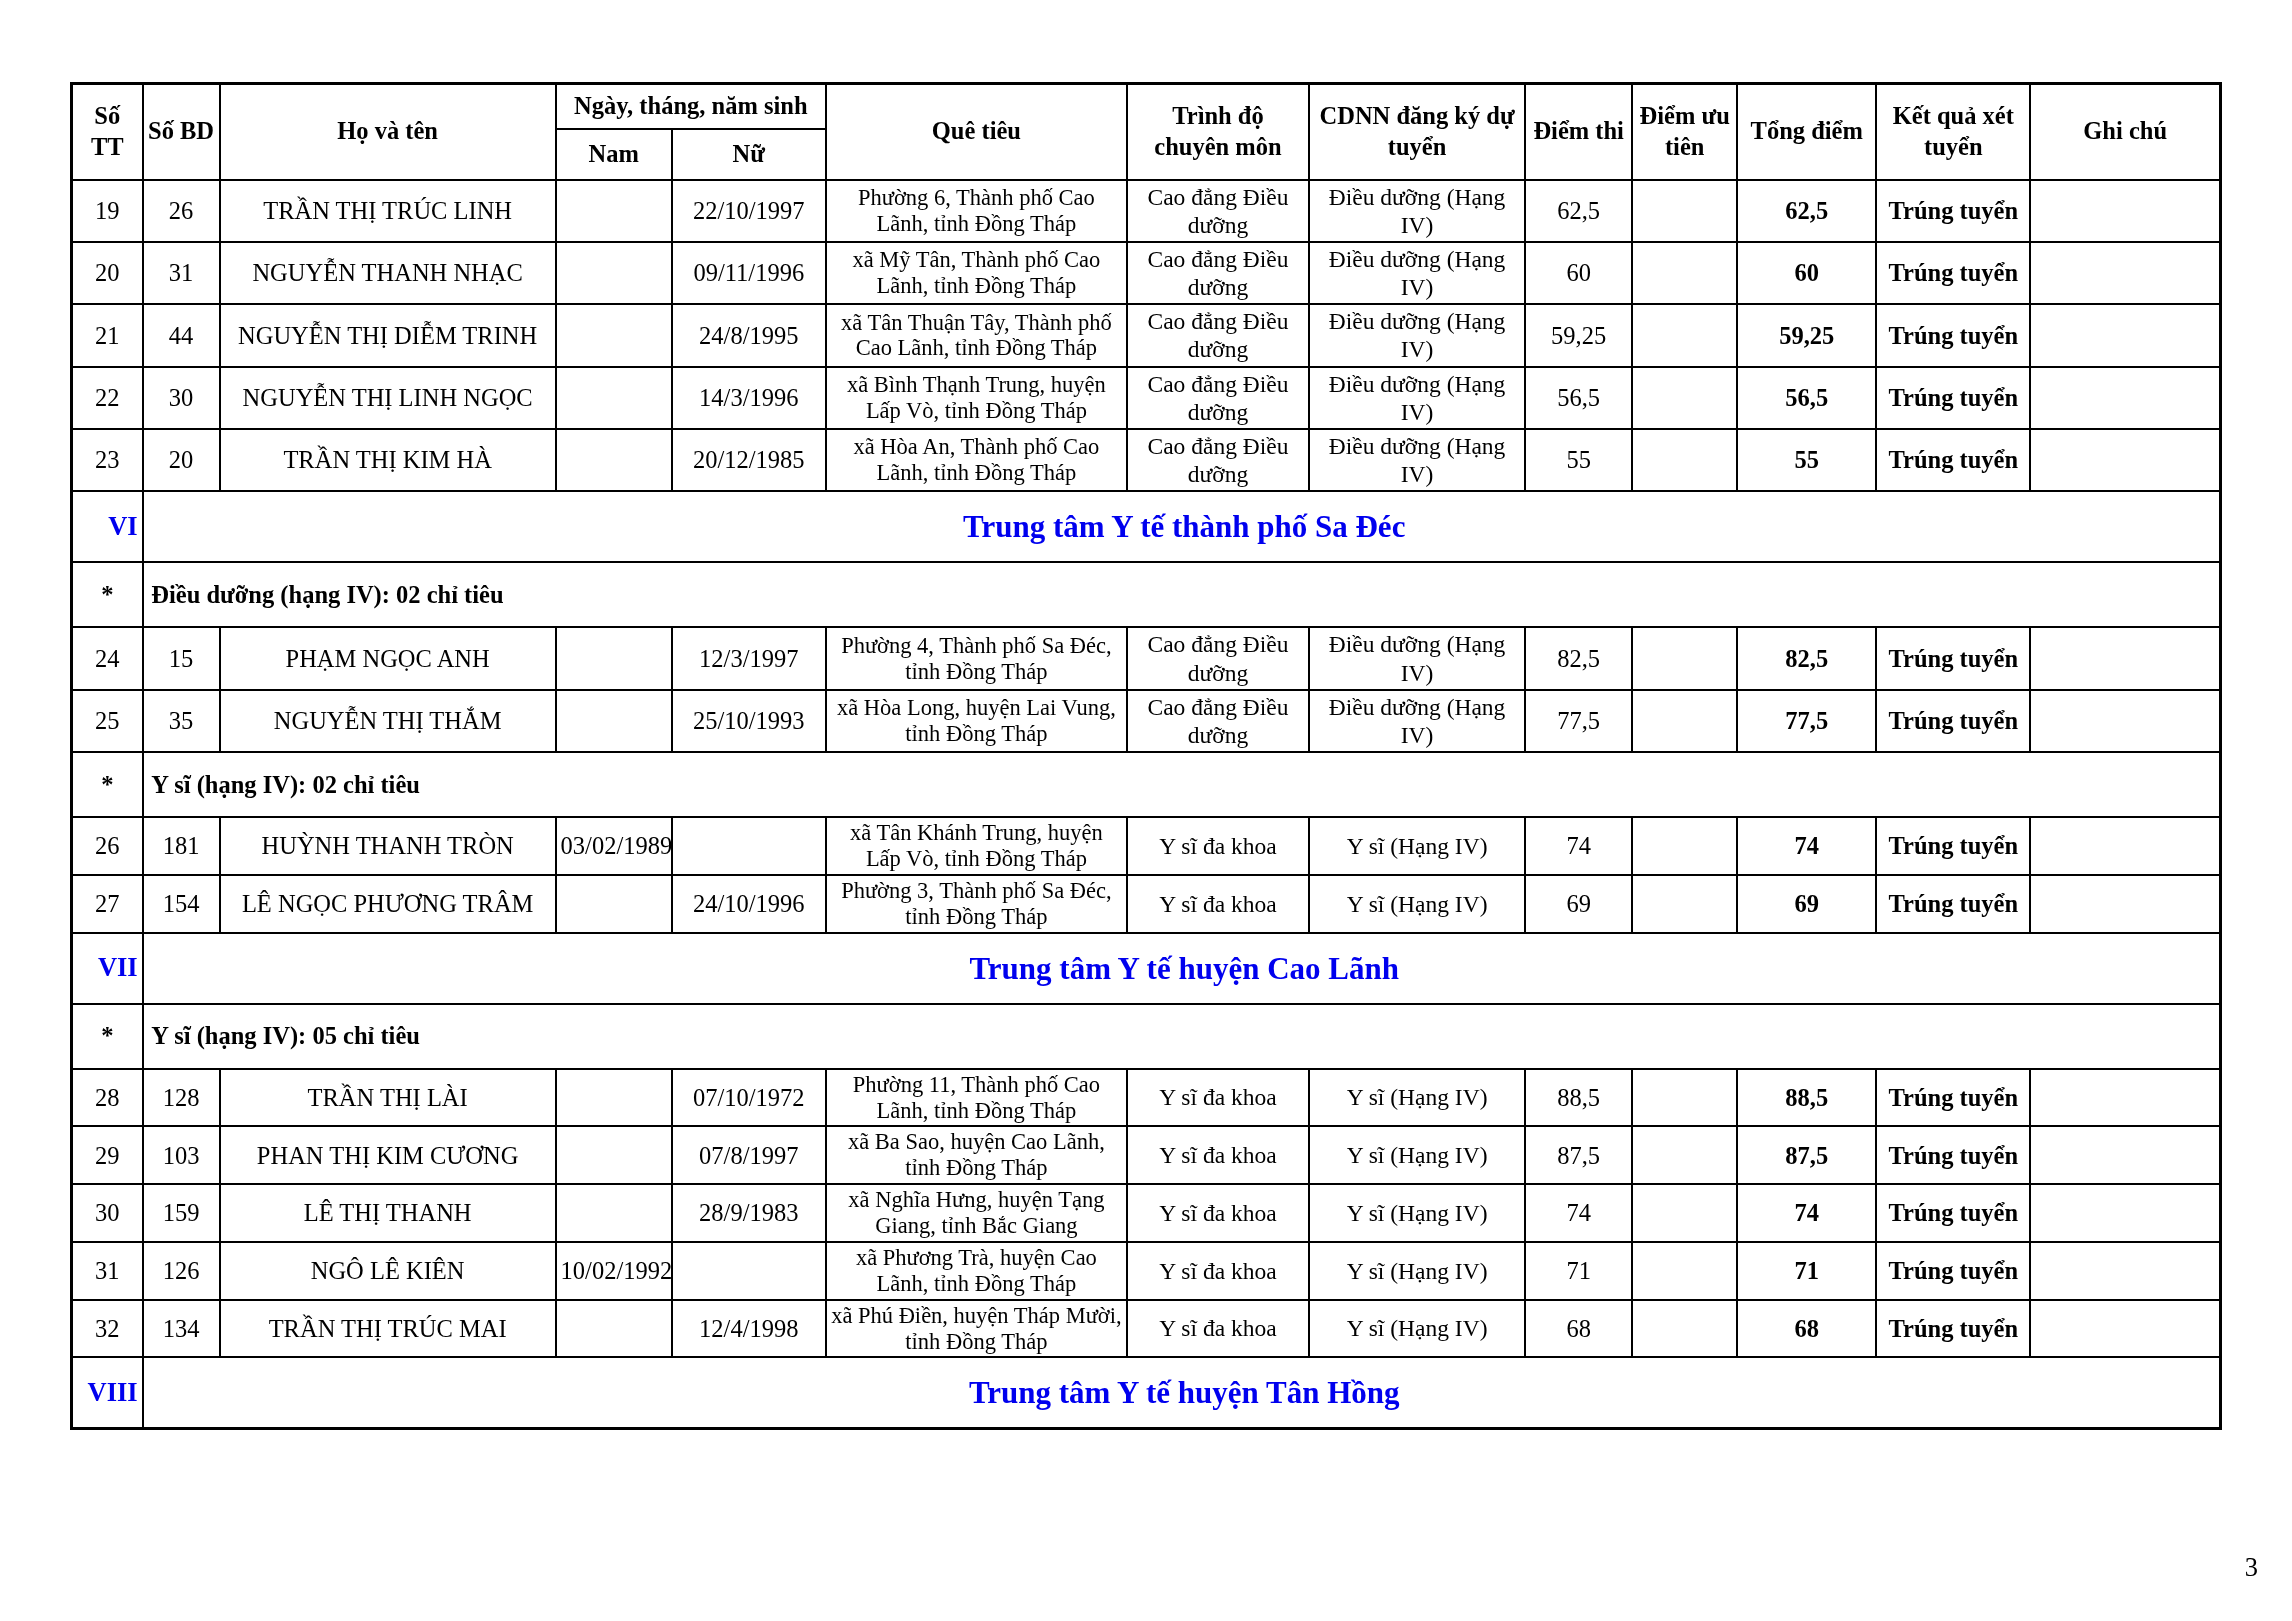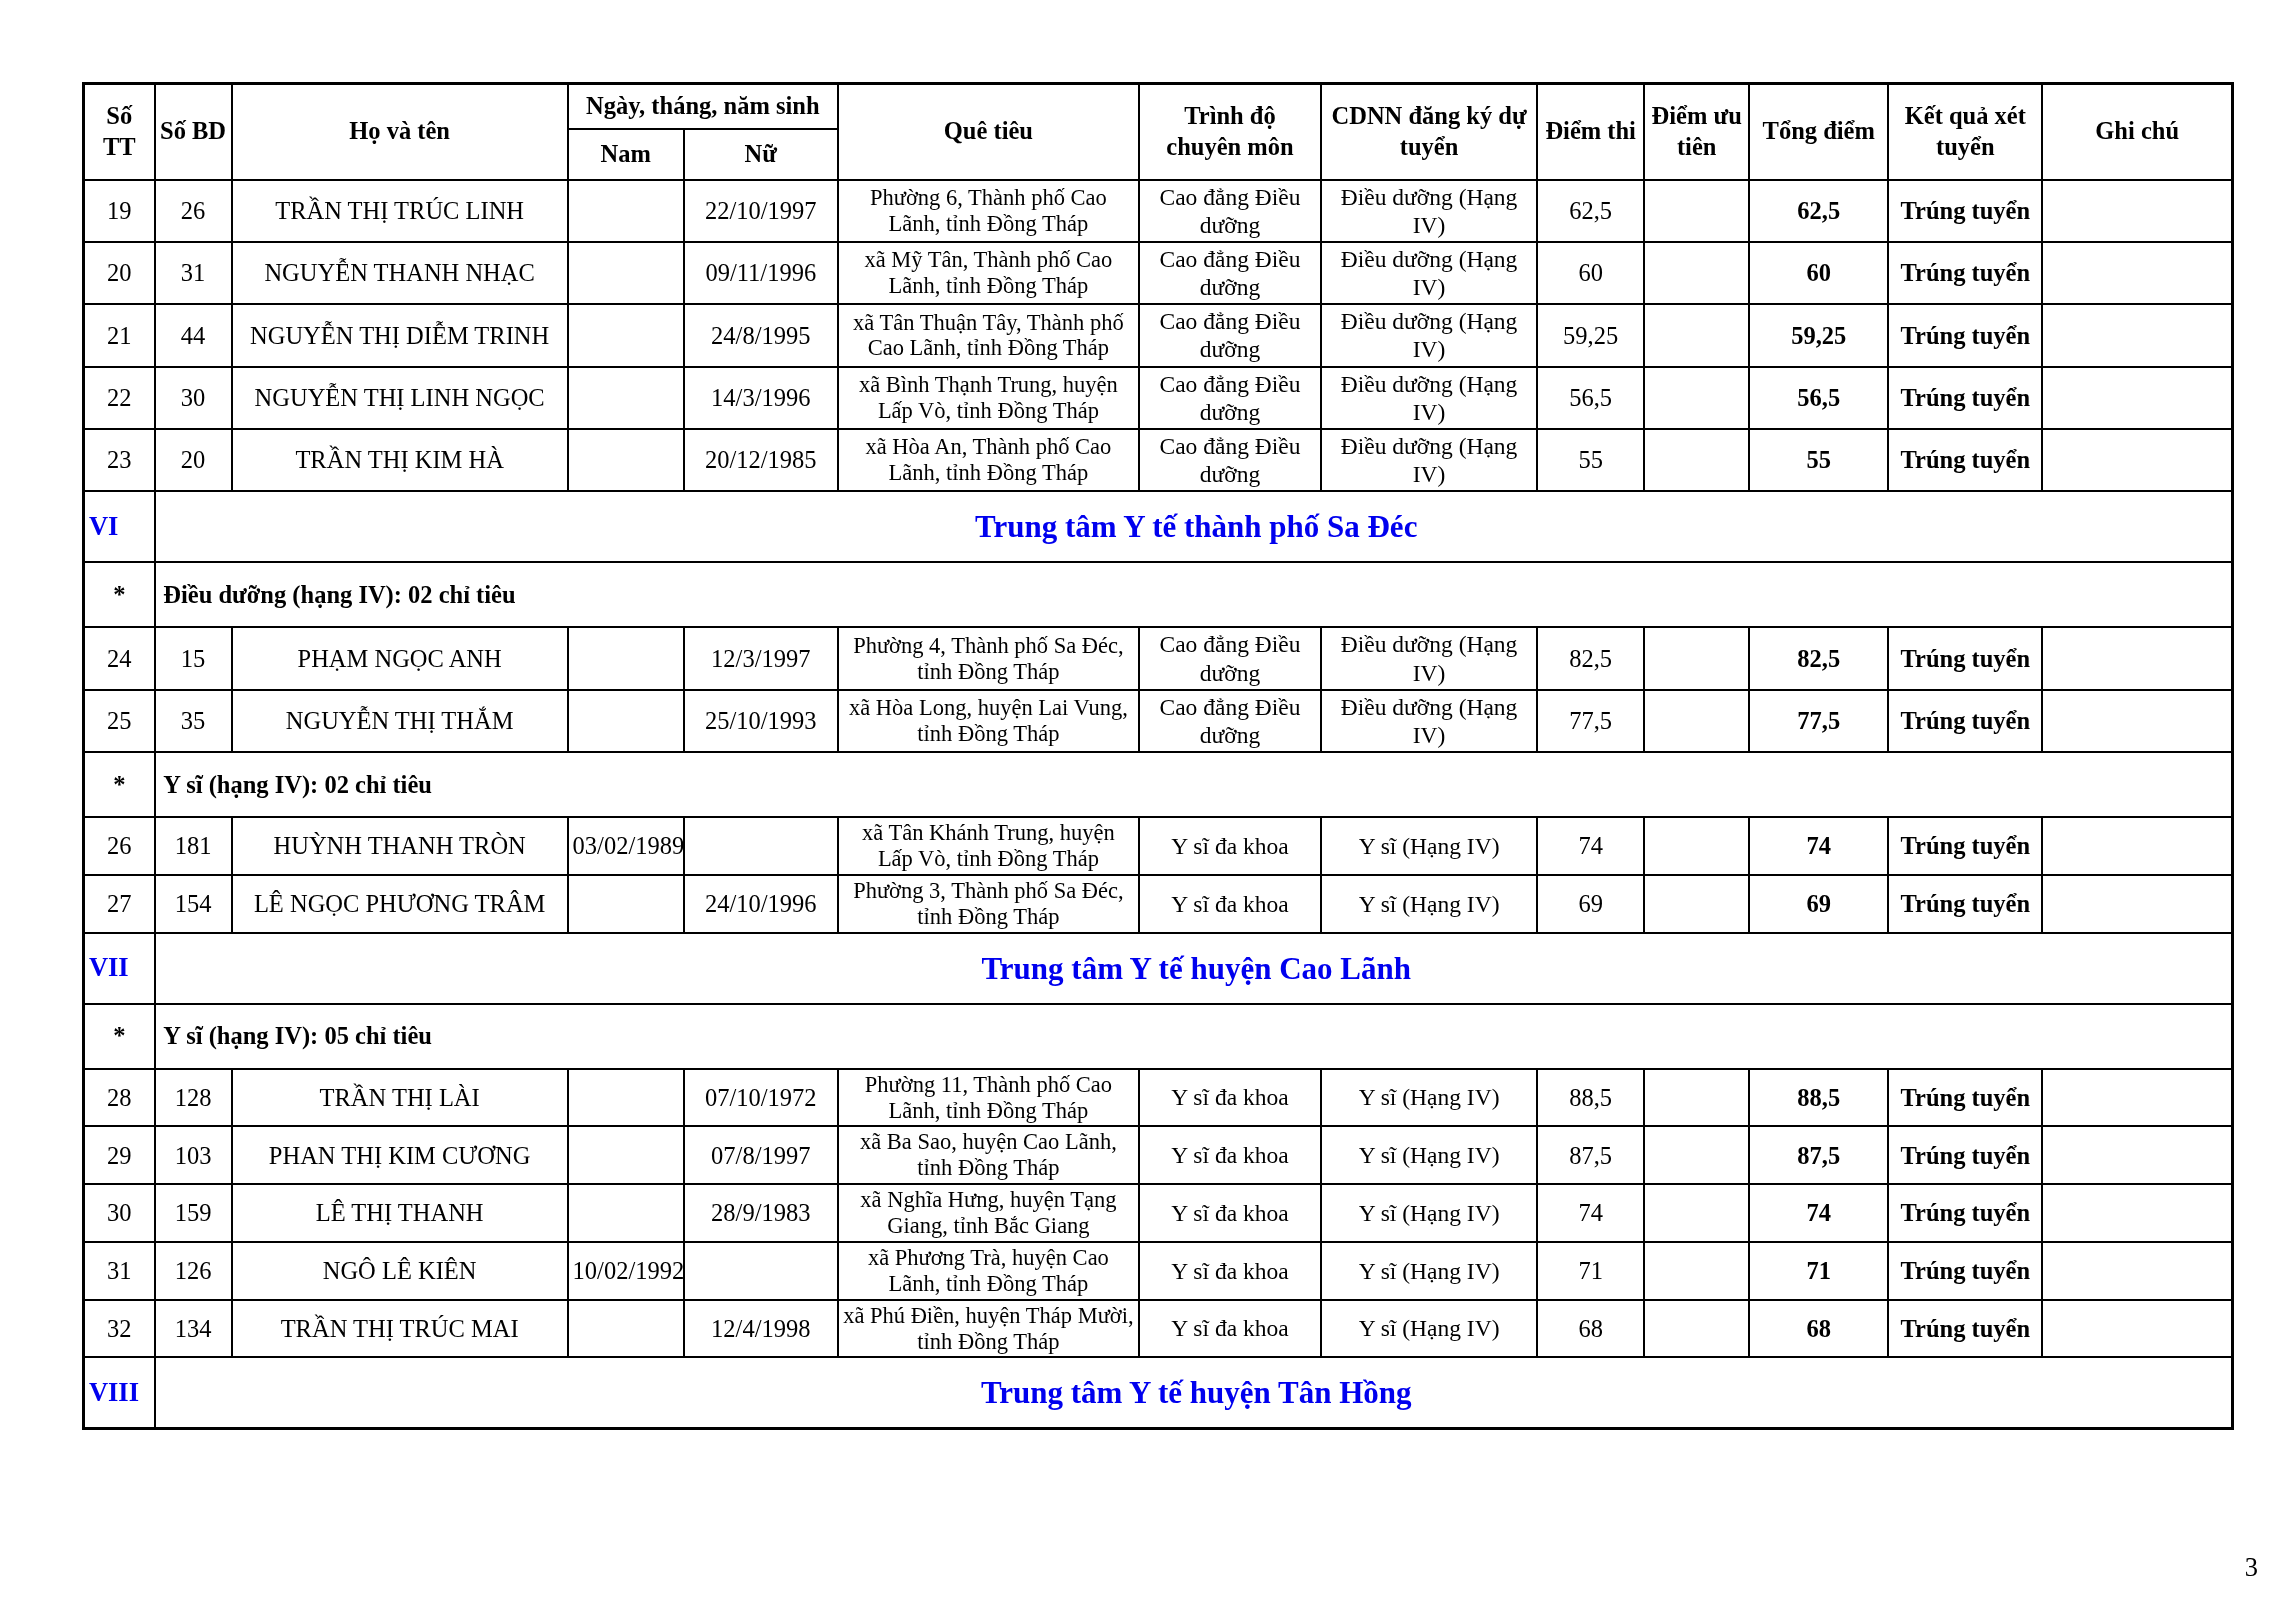--- a/index.html
+++ b/index.html
@@ -7,21 +7,21 @@
     position: relative;
     width: 2293px;
     height: 1621px;
     background: #ffffff;
     font-family: "Liberation Serif", "DejaVu Serif", serif;
     color: #000000;
     overflow: hidden;
   }
   table.results {
     position: absolute;
-    left: 82px;
+    left: 70px;
     top: 82px;
     width: 2152px;
     border-collapse: collapse;
     table-layout: fixed;
     border: 3.9px solid #000;
   }
   table.results th, table.results td {
     border: 2px solid #000;
     vertical-align: middle;
     padding: 2px 3.9px;
@@ -44,21 +44,21 @@
     line-height: 1.2;
   }
   td.c-name { text-align: center; padding-left: 4.9px; }
   td.c-que { font-size: 22.5px; line-height: 1.15; }
   td.c-trinhdo, td.c-cdnn { font-size: 23.5px; line-height: 1.2; margin-top: 12px; }
   td.c-tongdiem, td.c-ketqua { font-weight: bold; }
   tr.section td.row-label {
     color: #0000EE;
     font-weight: bold;
     font-size: 26.5px;
-    text-align: left;
+    text-align: right;
   }
   tr.section td.row-title {
     color: #0000EE;
     font-weight: bold;
     font-size: 31px;
     text-align: center;
     padding-left: 9.8px;
   }
   tr.criteria td.row-label {
     font-weight: bold;

